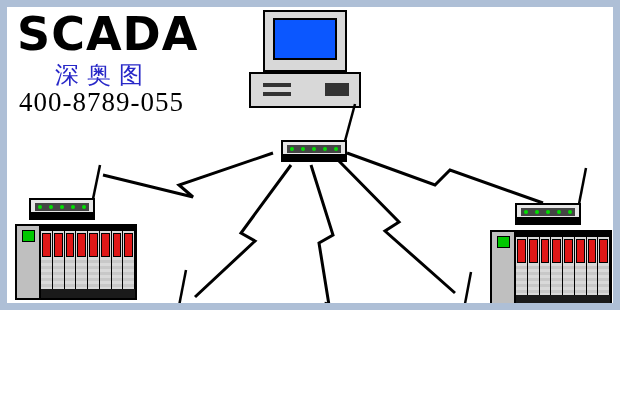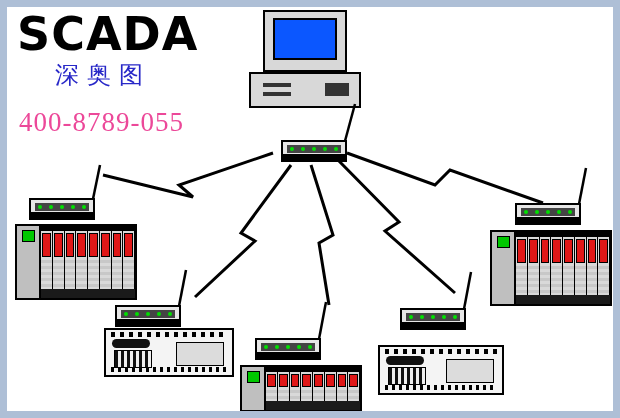--- a/index.html
+++ b/index.html
@@ -1,32 +1,32 @@
 <!DOCTYPE html>
 <html><head>
 <meta charset="utf-8">
 <style>
   html,body { margin:0; padding:0; background:#fff; }
   #diagram {
-    position:relative; width:620px; height:418px; box-sizing:border-box;
+    position:relative; width:620px; height:310px; box-sizing:border-box;
     border:7px solid #aebfd6; background:#ffffff; overflow:hidden;
     font-family:"Liberation Sans", sans-serif;
   }
   
   .title {
     position:absolute; left:10px; top:0px; font-size:46px; font-weight:bold;
     color:#000; letter-spacing:1px; font-family:"DejaVu Sans", sans-serif;
   }
   .subtitle {
     position:absolute; left:48px; top:52px; font-size:24px; color:#2828c8;
     letter-spacing:8px; font-family:Liberation Sans, sans-serif;
   }
   .phone {
-    position:absolute; left:12px; top:80px; font-size:27px; color:#ec4899;
-    font-family:"Liberation Serif", serif; letter-spacing:1px;margin-top:20px;
+    position:absolute; left:12px; top:80px; font-size:27px; color:#000000;
+    font-family:"Liberation Serif", serif; letter-spacing:1px;
   }
   
   .monitor { position:absolute; left:256px; top:3px; width:84px; height:62px;
     background:#d8d8d8; border:2px solid #000; box-sizing:border-box; }
   .screen { position:absolute; left:8px; top:6px; right:8px; bottom:10px;
     background:#0b57ff; border:2px solid #000; }
   .cpu-base { position:absolute; left:242px; top:65px; width:112px; height:36px;
     background:#d8d8d8; border:2px solid #000; box-sizing:border-box; }
   .slot { position:absolute; left:12px; width:28px; height:4px; background:#333; }
   .slot.s1 { top:9px; } .slot.s2 { top:18px; }

